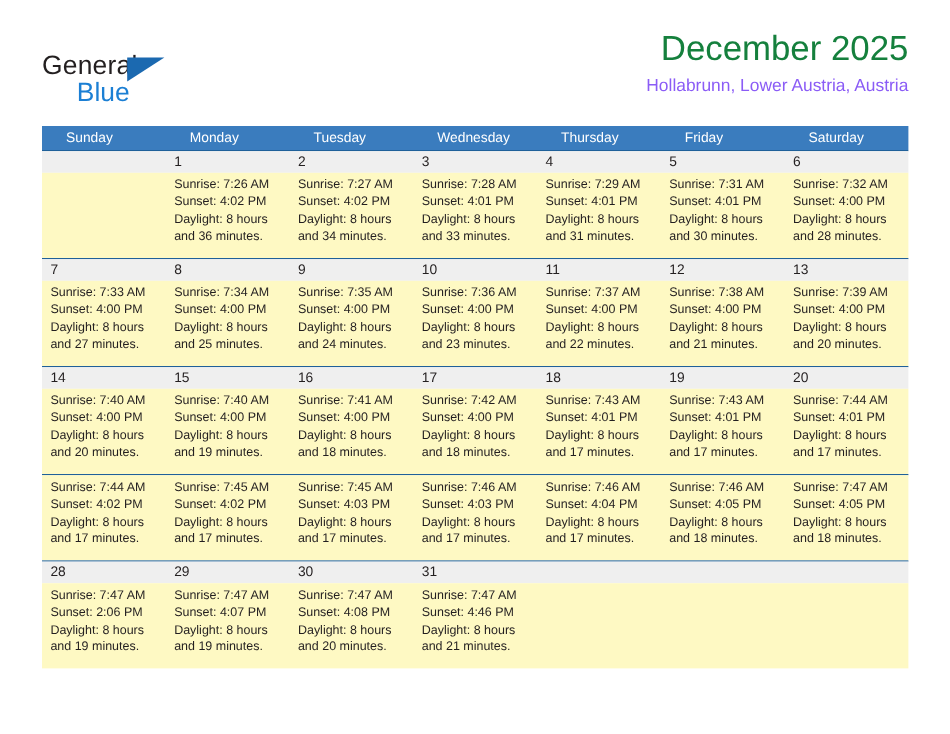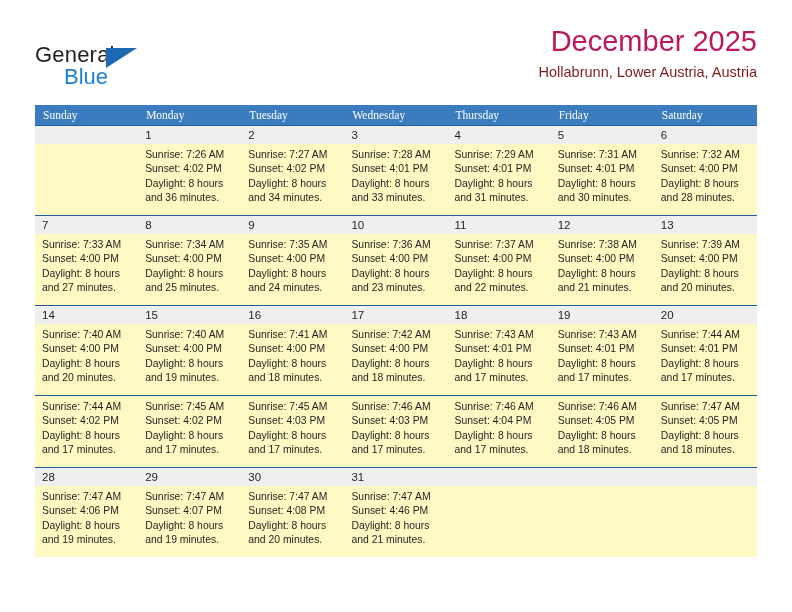--- a/index.html
+++ b/index.html
@@ -66,28 +66,28 @@
 
   .title-block {
     position: absolute;
     right: 0;
     top: 26px;
     text-align: right;
   }
   .cal-title {
     font-size: 29px;
     font-weight: normal;
-    color: #be185d;
+    color: #15803d;
     line-height: 1.08;
     white-space: nowrap;
   }
   .cal-subtitle {
     margin-top: 7px;
     font-size: 14.5px;
-    color: #7f1d1d;
+    color: #8b5cf6;
     white-space: nowrap;
   }
 
   
   .calendar {
     position: absolute;
     left: 35px;
     top: 105px;
     width: 722px;
   }
@@ -95,25 +95,24 @@
     display: flex;
     background: #3a7cbe;
     height: 20px;
   }
   .weekday {
     flex: 1 1 0;
     min-width: 0;
     color: #ffffff;
     font-size: 11.5px;
     line-height: 20px;
-    padding-left: 8px;
+    padding-left: 20px;
     box-sizing: border-box;
     white-space: nowrap;
     overflow: hidden;
-    font-family: Liberation Serif, serif;
   }
   .week {
     border-top: 1.4px solid #1f6099;
   }
   .week:first-of-type {
     border-top: none;
   }
   .week-daterow {
     display: flex;
     background: #efefef;
@@ -403,21 +402,21 @@
         <div class="daynum">29</div>
         <div class="daynum">30</div>
         <div class="daynum">31</div>
         <div class="daynum"></div>
         <div class="daynum"></div>
         <div class="daynum"></div>
       </div>
       <div class="week-bodyrow">
         <div class="cell">
           <p>Sunrise: 7:47 AM</p>
-          <p>Sunset: 4:06 PM</p>
+          <p>Sunset: 2:06 PM</p>
           <p>Daylight: 8 hours</p>
           <p>and 19 minutes.</p>
         </div>
         <div class="cell">
           <p>Sunrise: 7:47 AM</p>
           <p>Sunset: 4:07 PM</p>
           <p>Daylight: 8 hours</p>
           <p>and 19 minutes.</p>
         </div>
         <div class="cell">

